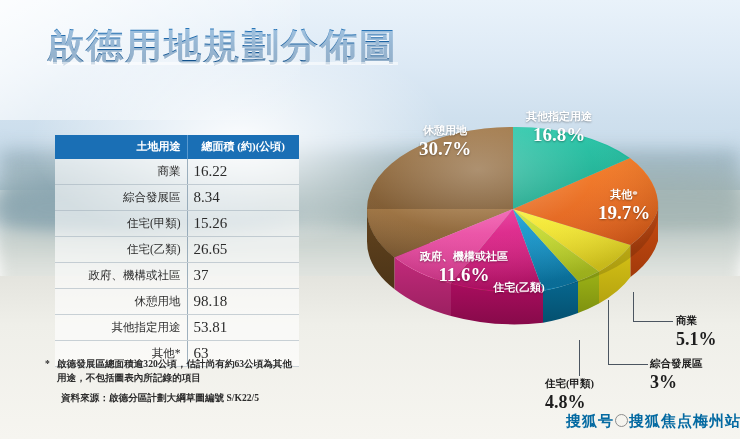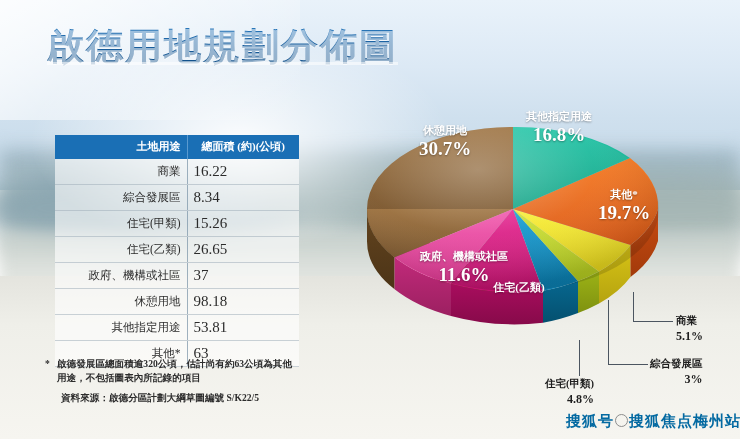--- a/index.html
+++ b/index.html
@@ -126,21 +126,21 @@
   #lbl-other{left:584px;top:188px;width:80px;}
   #lbl-gov{left:401px;top:250px;width:126px;}
   #lbl-resb{left:478px;top:281px;width:82px;}
 
   
   .callout{
     position:absolute;color:#1d1d1d;font-weight:bold;line-height:1.2;
     white-space:nowrap;
   }
   .callout .cname{display:block;font-size:10.5px;}
-  .callout .cval{display:block;font-size:12px;margin-top:1px;text-align:right;}
+  .callout .cval{display:block;font-size:18px;margin-top:1px;}
   #co-com{left:676px;top:315px;}
   #co-mix{left:650px;top:358px;}
   #co-resa{left:545px;top:378px;}
 
   .leader{position:absolute;background:#4b5560;}
 
   
   .watermark{
     position:absolute;left:566px;top:412px;
     font-size:15px;color:#0369a1;font-weight:bold;

